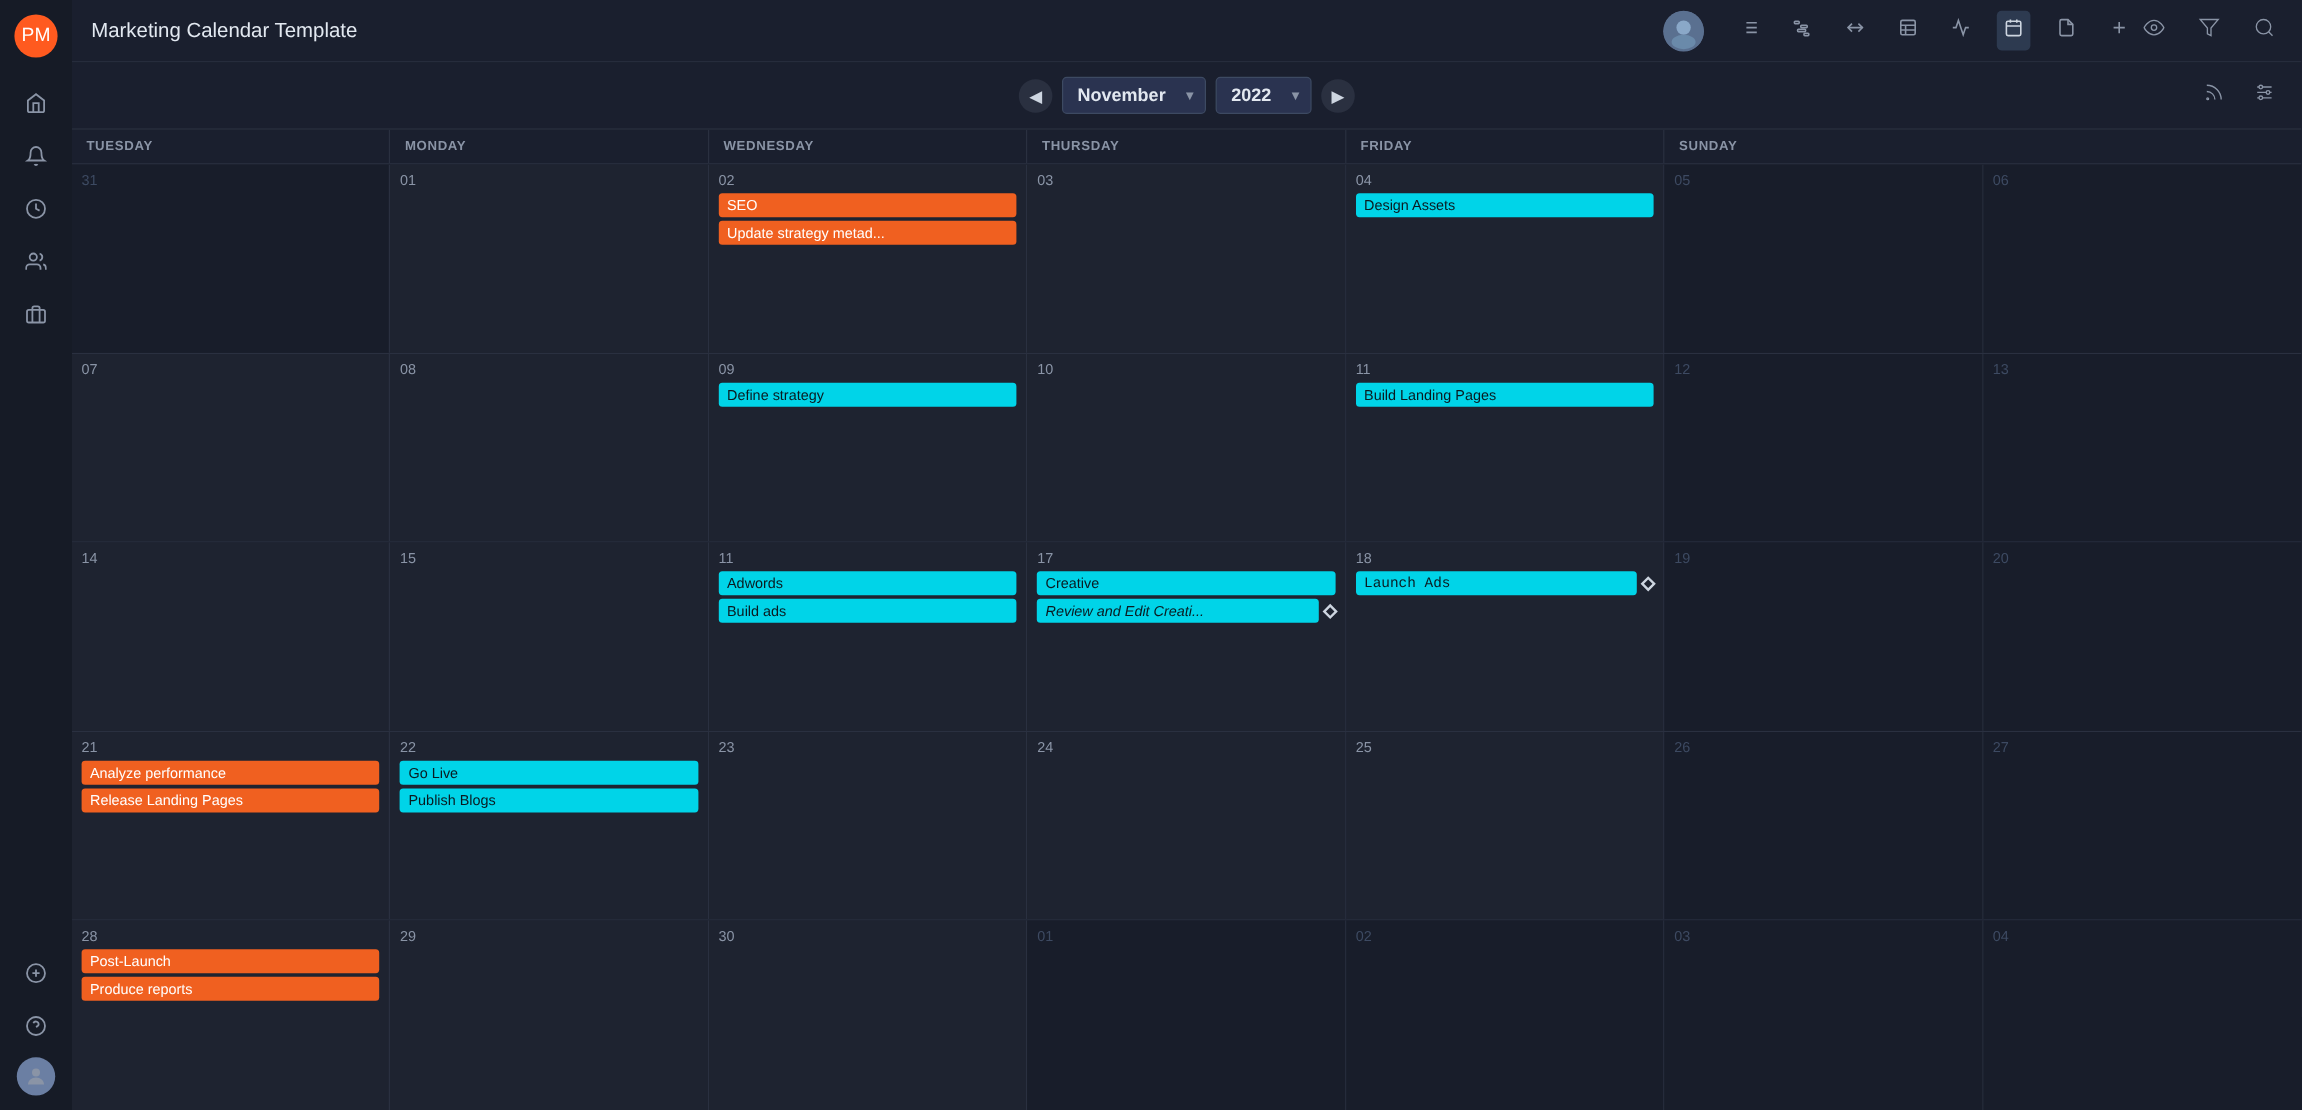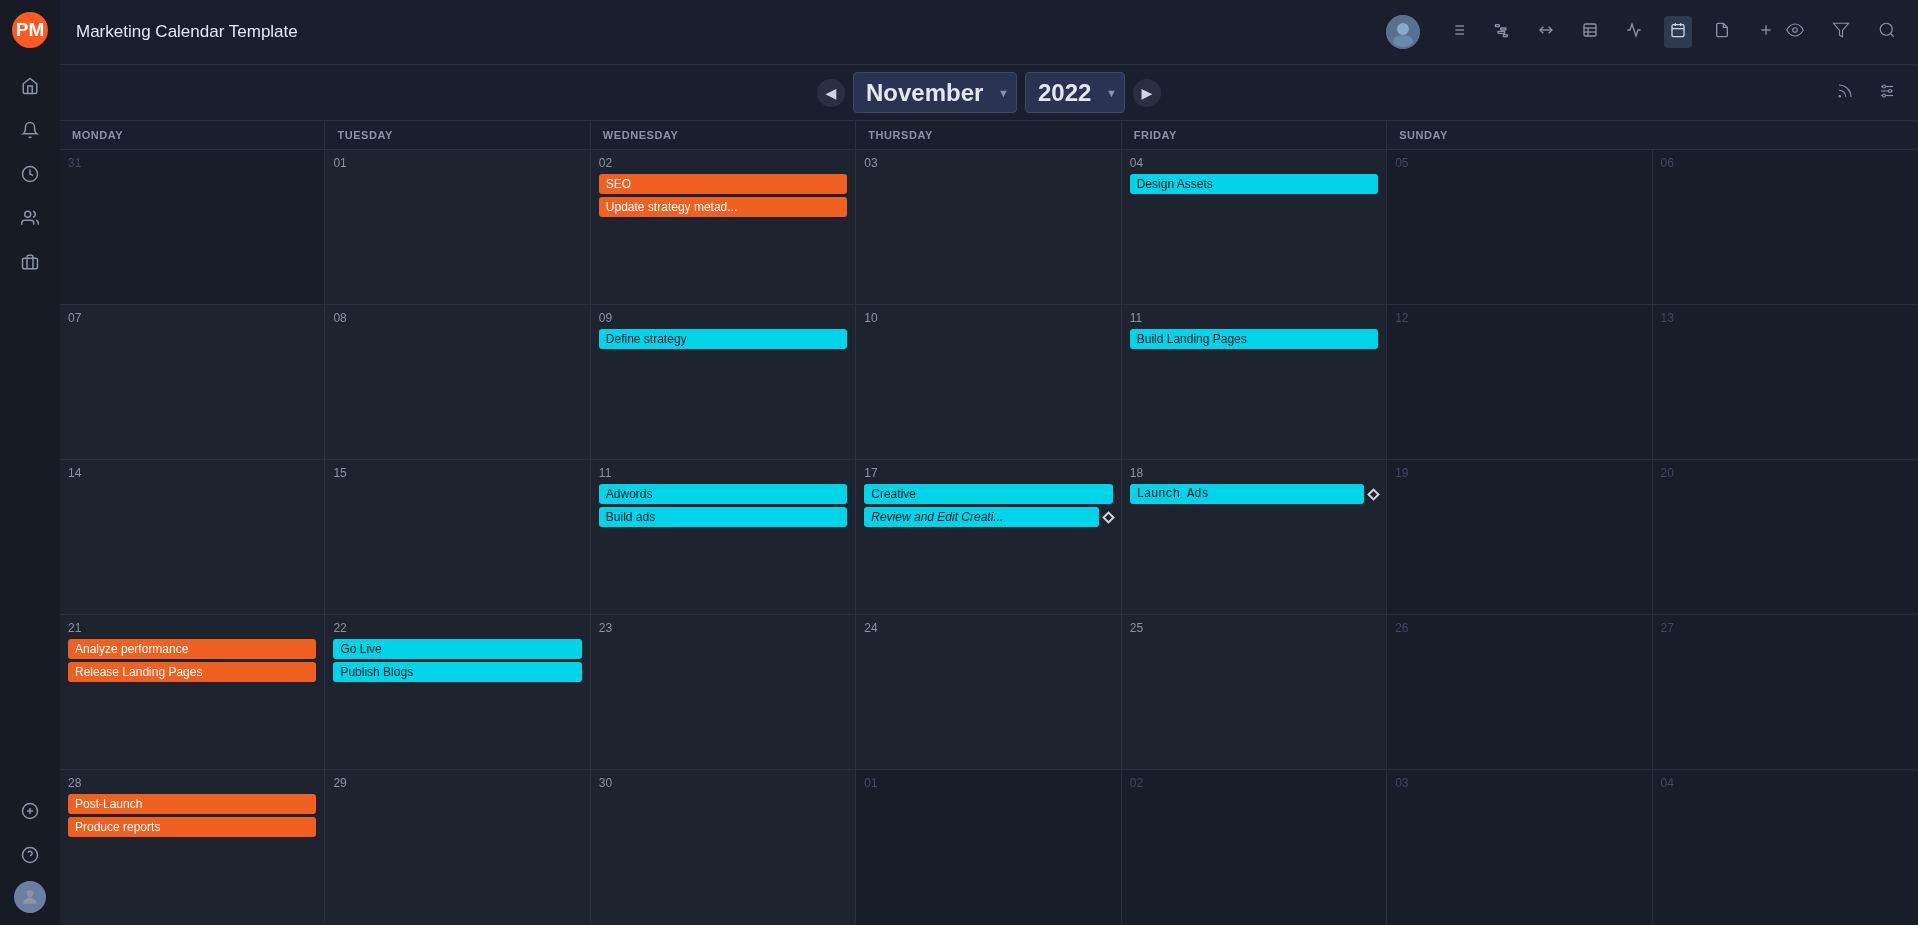--- a/index.html
+++ b/index.html
@@ -15,21 +15,21 @@
       padding: 12px 0;
       gap: 8px;
       flex-shrink: 0;
       height: 925px;
     }
     .sidebar-logo {
       width: 36px; height: 36px;
       background: #ff5a1f;
       border-radius: 50%;
       display: flex; align-items: center; justify-content: center;
-      color: white; font-weight: 700; font-size: 19px;
+      color: white; font-weight: 400; font-size: 16px;
       margin-bottom: 12px;
     }
     .sidebar-icon {
       width: 36px; height: 36px;
       display: flex; align-items: center; justify-content: center;
       border-radius: 6px;
       color: #8a94a6;
       font-size: 16px;
       cursor: pointer;
     }
@@ -49,21 +49,21 @@
     .main {
       flex: 1;
       display: flex;
       flex-direction: column;
       overflow: hidden;
     }
 
     
     .topbar {
       background: #1a1f2e;
-      height: 65px;
+      height: 52px;
       display: flex;
       align-items: center;
       padding: 0 16px;
       border-bottom: 1px solid #2a3040;
       flex-shrink: 0;
     }
     .topbar-title {
       font-size: 17px;
       font-weight: 500;
       color: #e2e8f0;
@@ -116,21 +116,21 @@
     .nav-select-wrap {
       position: relative;
       display: inline-block;
     }
     .nav-select-wrap select {
       background: #2a3350;
       border: 1px solid #3d4a62;
       color: #e2e8f0;
       padding: 6px 32px 6px 12px;
       border-radius: 4px;
-      font-size: 24px;
+      font-size: 15px;
       font-weight: 600;
       appearance: none;
       cursor: pointer;
     }
     .nav-select-caret {
       position: absolute;
       right: 8px; top: 50%;
       transform: translateY(-50%);
       color: #8a94a6;
       pointer-events: none;
@@ -400,22 +400,22 @@
             <line x1="4" y1="18" x2="20" y2="18"></line>
             <circle cx="8" cy="6" r="2" fill="#1a1f2e" stroke="currentColor" stroke-width="1.5"></circle>
             <circle cx="16" cy="12" r="2" fill="#1a1f2e" stroke="currentColor" stroke-width="1.5"></circle>
             <circle cx="8" cy="18" r="2" fill="#1a1f2e" stroke="currentColor" stroke-width="1.5"></circle>
           </svg>
       </div>
     </div>
   </div>
 
   <div class="day-headers">
+    <div class="day-header">TUESDAY</div>
     <div class="day-header">MONDAY</div>
-    <div class="day-header">TUESDAY</div>
     <div class="day-header">WEDNESDAY</div>
     <div class="day-header">THURSDAY</div>
     <div class="day-header">FRIDAY</div>
     <div class="day-header">SUNDAY</div>
   </div>
 
   <div class="cal-grid">
 
     <div class="cal-week">
       <div class="cal-cell dim">

